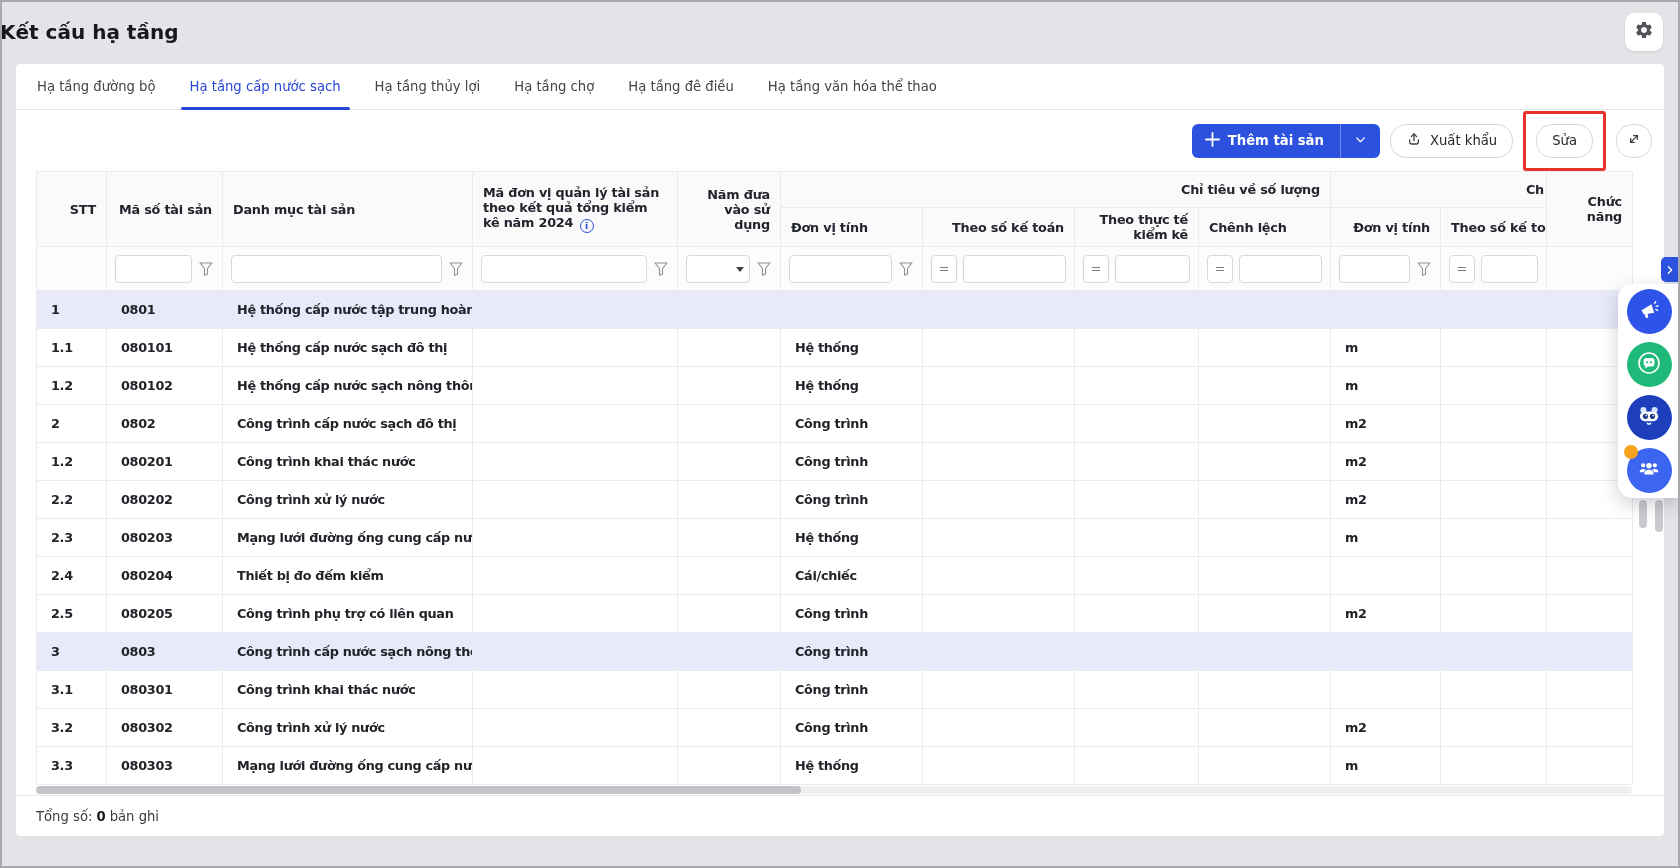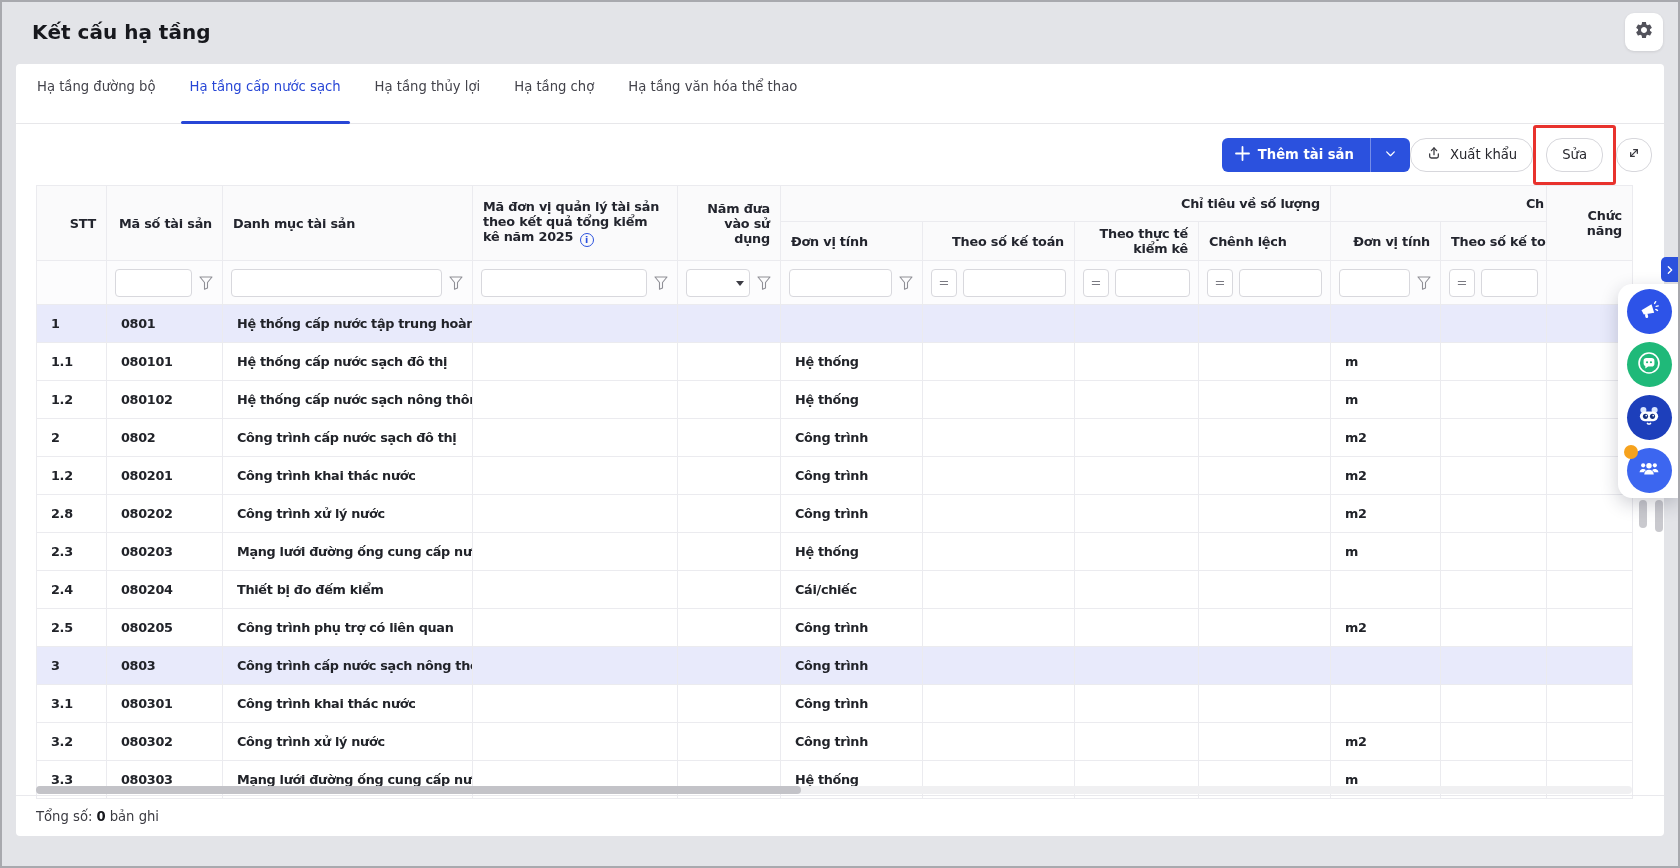--- a/index.html
+++ b/index.html
@@ -3,34 +3,34 @@
 <meta charset="utf-8">
 <style>
   * { margin:0; padding:0; box-sizing:border-box; }
   html,body { width:1680px; height:868px; }
   body {
     position:relative; background:#e3e4e8; overflow:hidden;
     font-family:"DejaVu Sans", sans-serif; color:#212329;
   }
   .window-frame { position:absolute; inset:0; border:2px solid #a8a9ae; pointer-events:none; z-index:90; }
 
-  .page-title { position:absolute; left:32px; top:20px; font-size:20px; font-weight:bold; color:#17181d; }
+  .page-title { position:absolute; left:0; top:20px; font-size:20px; font-weight:bold; color:#17181d; }
   .gear-btn { position:absolute; top:13px; right:17px; width:38px; height:38px; background:#fff; border-radius:9px;
     display:flex; align-items:center; justify-content:center; box-shadow:0 1px 3px rgba(0,0,0,.10); cursor:pointer; }
 
   .card { position:absolute; left:16px; right:16px; top:64px; height:772px; background:#fff; border-radius:4px; }
 
   
-  .tab-bar { display:flex; height:60px; border-bottom:1px solid #e7e7ea; padding-left:4px; }
+  .tab-bar { display:flex; height:46px; border-bottom:1px solid #e7e7ea; padding-left:4px; }
   .tab { padding:0 17px; line-height:45px; font-size:13.2px; color:#43434b; cursor:pointer; position:relative; white-space:nowrap; }
   .tab.active { color:#2746d6; }
   .tab.active::after { content:""; position:absolute; left:8px; right:8px; bottom:-1px; height:3px; background:#2746d6; border-radius:2px; }
 
   
-  .toolbar { height:61px; display:flex; align-items:center; justify-content:flex-end; padding-right:12px; }
+  .toolbar { height:61px; display:flex; align-items:center; justify-content:flex-end; gap:10px; padding-right:12px; }
   .split { display:flex; }
   .btn { height:34px; border-radius:16px; font-size:13.2px; display:inline-flex; align-items:center; gap:8px; cursor:pointer; }
   .btn-primary-main { background:#2b51de; color:#fff; font-weight:bold; padding:0 16px 0 13px; border-radius:6px 0 0 6px; }
   .btn-primary-caret { background:#2b51de; width:40px; height:34px; border-radius:0 6px 6px 0; border-left:1px solid rgba(255,255,255,.35);
     display:flex; align-items:center; justify-content:center; cursor:pointer; }
   .btn-default { background:#fff; border:1px solid #d7d7dc; color:#26262c; padding:0 15px; }
   .icon-btn { width:36px; justify-content:center; padding:0; }
   .annotation-box { border:3px solid #e8322d; border-radius:3px; padding:10px; display:inline-flex; }
 
   
@@ -101,20 +101,21 @@
   </span>
 </div>
 
 <div class="card">
 
   <div class="tab-bar">
     <div class="tab">Hạ tầng đường bộ</div>
     <div class="tab active">Hạ tầng cấp nước sạch</div>
     <div class="tab">Hạ tầng thủy lợi</div>
     <div class="tab">Hạ tầng chợ</div>
+    <div class="tab">Hạ tầng đê điều</div>
     <div class="tab">Hạ tầng văn hóa thể thao</div>
   </div>
 
   <div class="toolbar">
     <div class="split">
       <div class="btn btn-primary-main">
         <span>
           <svg width="15" height="15" viewBox="0 0 15 15">
               <path d="M7.5 1v13M1 7.5h13" stroke="#fff" stroke-width="1.8" stroke-linecap="round"></path>
             </svg>
@@ -173,21 +174,21 @@
           <col style="width:110px">
           <col style="width:106px">
           <col style="width:86px">
       </colgroup>
       <thead>
         <tr>
           <th rowspan="2" class="th-c">STT</th>
           <th rowspan="2" class="th-c">Mã số tài sản</th>
           <th rowspan="2" class="th-l">Danh mục tài sản</th>
           <th rowspan="2" class="th-l">
-            <span>Mã đơn vị quản lý tài sản theo kết quả tổng kiểm kê năm 2025</span>
+            <span>Mã đơn vị quản lý tài sản theo kết quả tổng kiểm kê năm 2024</span>
             <span class="info-i">i</span>
           </th>
           <th rowspan="2" class="th-c">Năm đưa vào sử dụng</th>
           <th colspan="4" class="th-c">Chỉ tiêu về số lượng</th>
           <th colspan="2" class="th-clip">Ch</th>
           <th rowspan="2" class="th-c">Chức năng</th>
         </tr>
         <tr>
           <th class="th-l">Đơn vị tính</th>
           <th class="th-c">Theo số kế toán</th>
@@ -353,21 +354,21 @@
             <td></td>
             <td>Công trình</td>
             <td></td>
             <td></td>
             <td></td>
             <td>m2</td>
             <td></td>
             <td></td>
           </tr>
           <tr>
-            <td>2.8</td>
+            <td>2.2</td>
             <td>080202</td>
             <td>Công trình xử lý nước</td>
             <td></td>
             <td></td>
             <td>Công trình</td>
             <td></td>
             <td></td>
             <td></td>
             <td>m2</td>
             <td></td>

